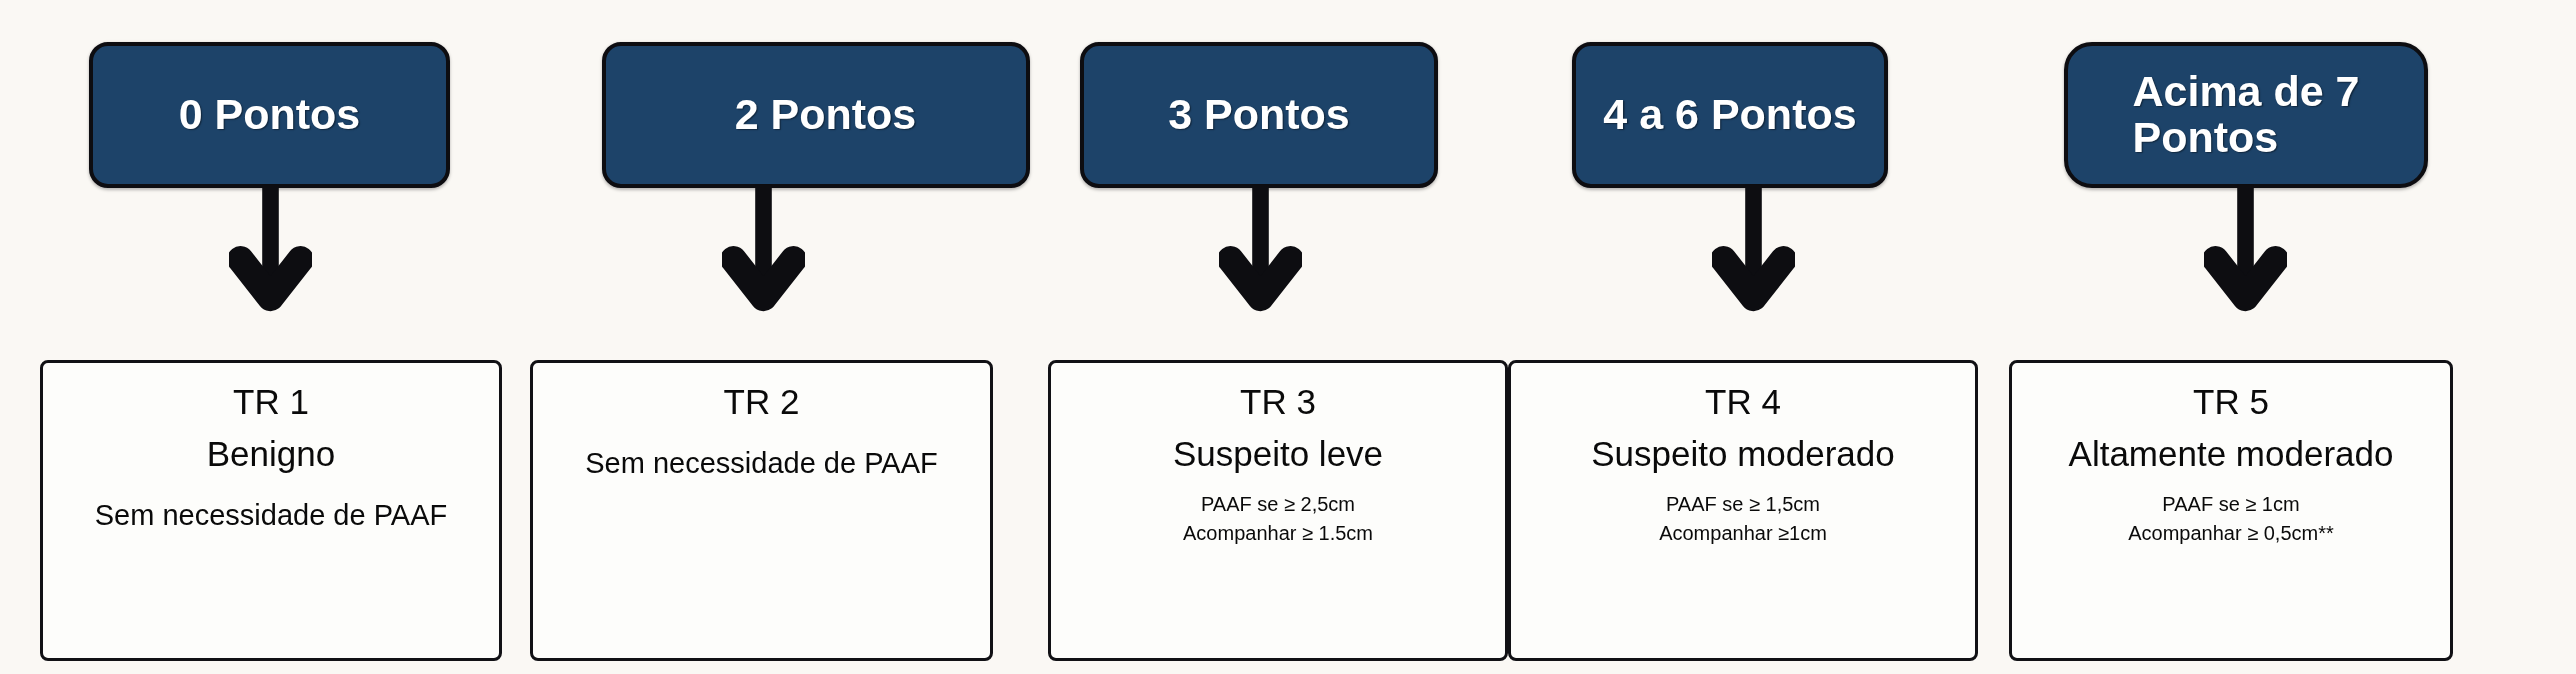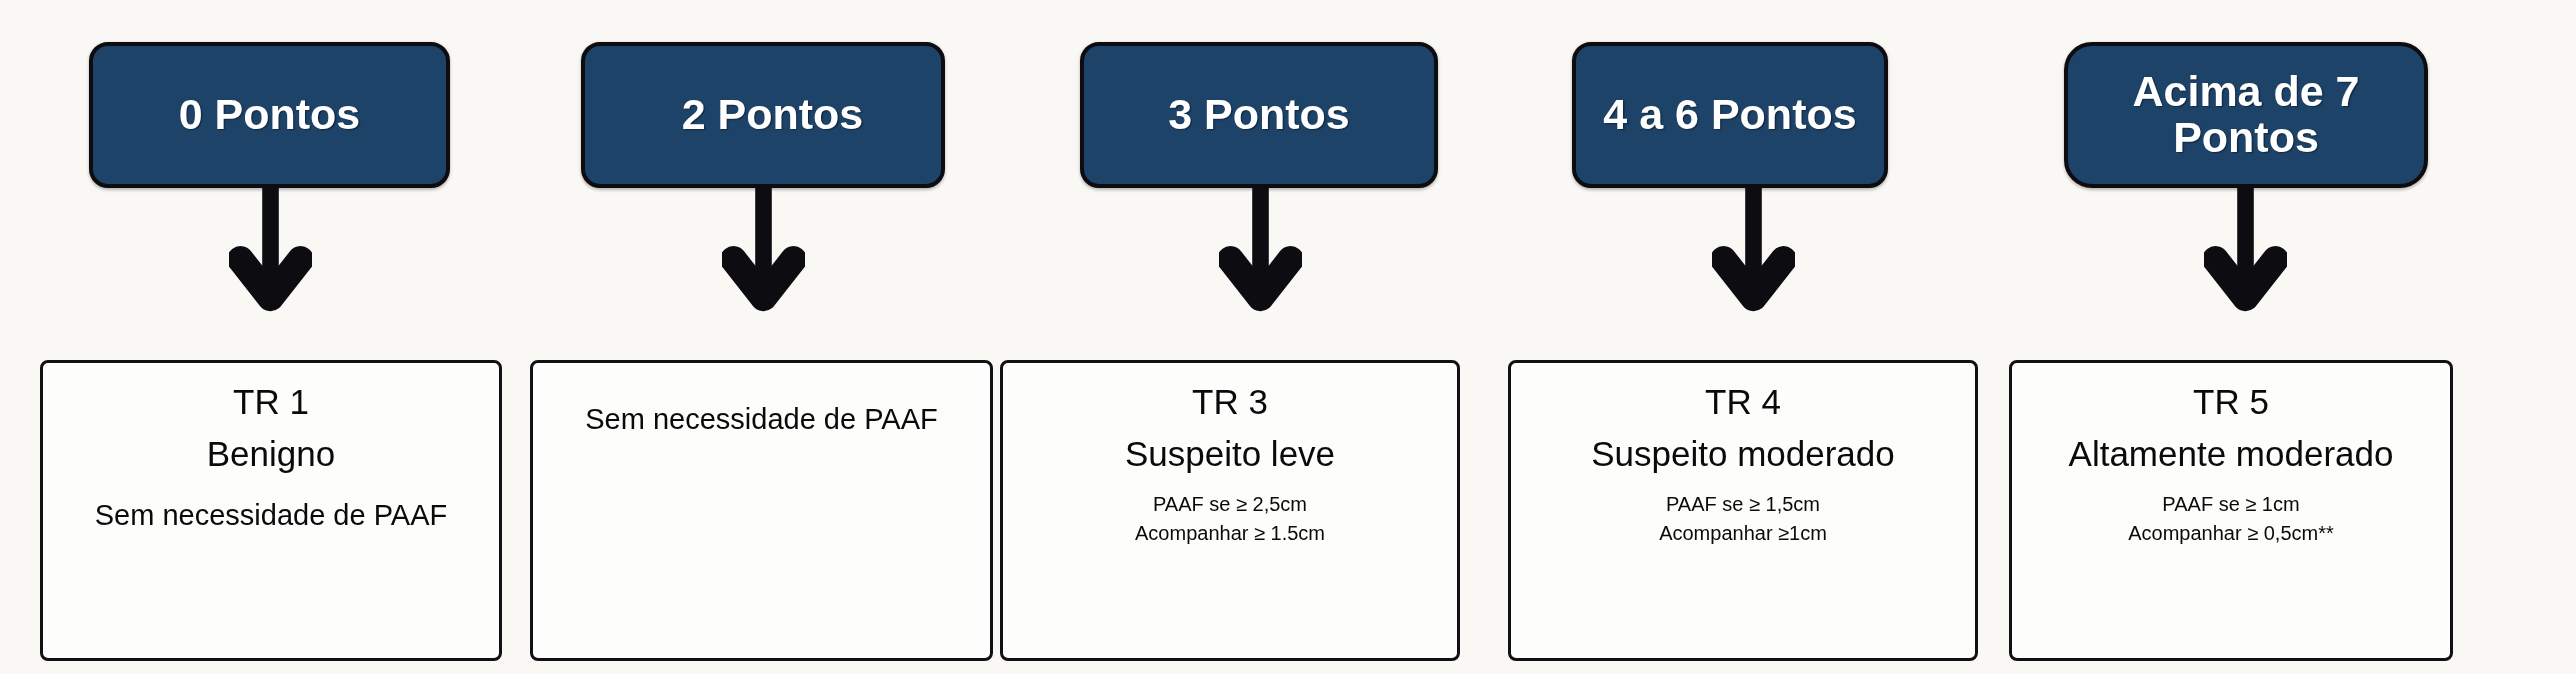--- a/index.html
+++ b/index.html
@@ -28,29 +28,28 @@
     display: flex;
     align-items: center;
     justify-content: center;
     box-shadow: 0 1.9px 3.2px rgba(0,0,0,0.28);
   }
   .score-box .score-label {
     color: #ffffff;
     font-size: 43px;
     font-weight: bold;
     line-height: 1.06;
-    text-align: center;
     letter-spacing: 0px;
     text-shadow: 1.3px 1.3px 1.3px rgba(0,0,0,0.40);
     padding: 0 6.4px;
     white-space: pre-line;
   }
 
   .sb1 { left: 89px;  width: 361px; }
-  .sb2 { left: 581px;  width: 364px; padding-left: 19px; }
+  .sb2 { left: 602px;  width: 428px; padding-left: 19px; }
   .sb3 { left: 1080px; width: 358px; }
   .sb4 { left: 1572px; width: 316px; }
   .sb5 { left: 2064px; width: 364px; border-radius: 28px; }
 
   
   .arrow {
     position: absolute;
     top: 184px;
     width: 83px;
     height: 128px;
@@ -69,21 +68,21 @@
     background: #fdfdfb;
     border: 3.8px solid #111115;
     border-radius: 8px;
     box-sizing: border-box;
     padding: 14px 10.2px 0 10.2px;
     text-align: center;
     color: #0a0a0a;
   }
   .rb1 { left: 40px;   width: 462px; }
   .rb2 { left: 530px;  width: 463px; }
-  .rb3 { left: 1000px; width: 460px; }
+  .rb3 { left: 1048px; width: 460px; }
   .rb4 { left: 1508px; width: 470px; }
   .rb5 { left: 2009px; width: 444px; }
 
   .tr-code {
     font-size: 35px;
     line-height: 1.08;
     margin-top: 6.4px;
     white-space: nowrap;
   }
   .tr-name {
@@ -150,20 +149,21 @@
   </svg>
 
   <div class="result-box rb1">
     <div class="tr-code">TR 1</div>
     <div class="tr-name">Benigno</div>
     <div class="tr-detail">Sem necessidade de PAAF</div>
 
   </div>
 
   <div class="result-box rb2">
+    <div class="tr-code">TR 2</div>
     <div class="tr-detail">Sem necessidade de PAAF</div>
 
   </div>
 
   <div class="result-box rb3">
     <div class="tr-code">TR 3</div>
     <div class="tr-name">Suspeito leve</div>
     <div class="tr-detail">PAAF se ≥ 2,5cm</div>
     <div class="tr-detail tight">Acompanhar ≥ 1.5cm</div>
   </div>

